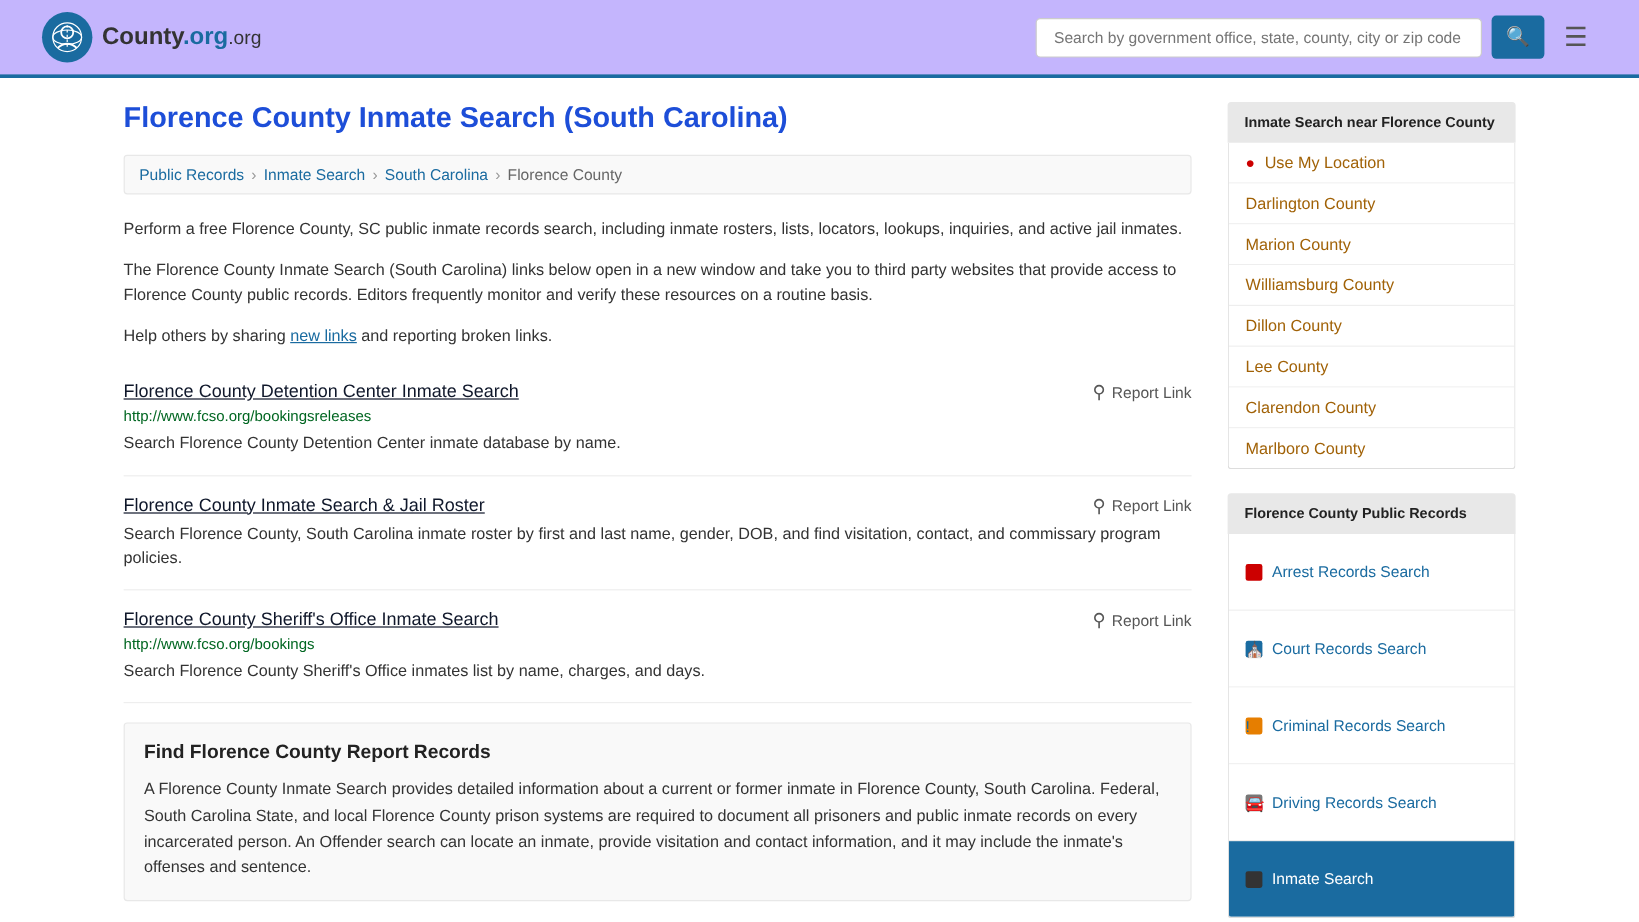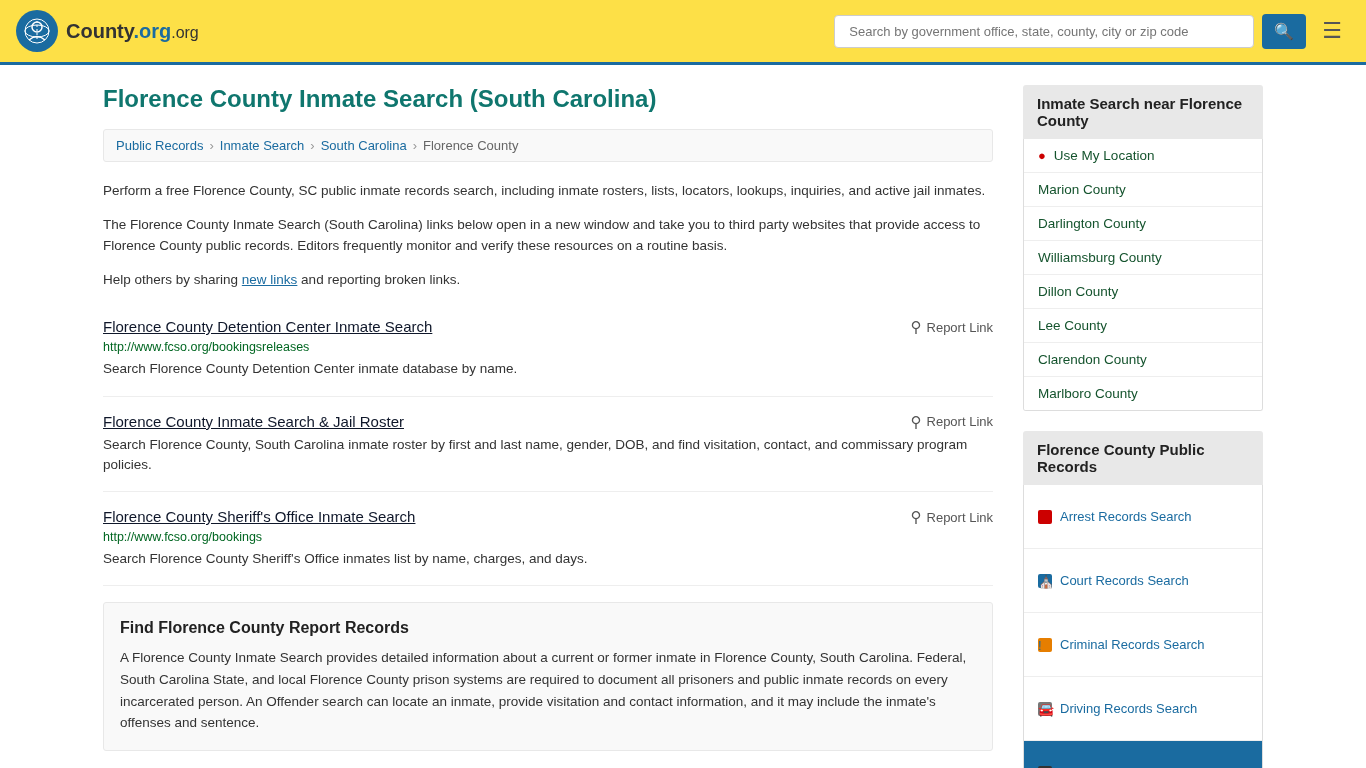--- a/index.html
+++ b/index.html
@@ -1,22 +1,22 @@
 <!DOCTYPE html>
 <html><head>
   <meta charset="utf-8">
   <style>
     * { margin: 0; padding: 0; box-sizing: border-box; }
     body { font-family: Arial, sans-serif; font-size: 14px; color: #333; background: #fff; }
 
     
     .header {
-      background: #fde047;
+      background: #c4b5fd;
       border-bottom: 3px solid #1a6ba0;
-      padding: 10px 16px;
+      padding: 10px 35px;
       display: flex;
       align-items: center;
       justify-content: space-between;
     }
     .logo-area {
       display: flex;
       align-items: center;
       gap: 8px;
     }
     .logo-circle {
@@ -37,21 +37,21 @@
     }
     .logo-text span {
       color: #1a6ba0;
     }
     .search-area {
       display: flex;
       align-items: center;
       gap: 8px;
     }
     .search-box {
-      width: 420px;
+      width: 372px;
       padding: 8px 14px;
       border: 1px solid #ccc;
       border-radius: 4px;
       font-size: 13px;
       color: #999;
     }
     .search-btn {
       background: #1a6ba0;
       border: none;
       padding: 8px 12px;
@@ -83,21 +83,21 @@
     }
     .sidebar {
       width: 240px;
       flex-shrink: 0;
     }
 
     
     .page-title {
       font-size: 24px;
       font-weight: bold;
-      color: #0f766e;
+      color: #1d4ed8;
       margin-bottom: 16px;
     }
 
     
     .breadcrumb {
       background: #f9f9f9;
       border: 1px solid #e8e8e8;
       padding: 8px 12px;
       border-radius: 3px;
       font-size: 13px;
@@ -187,21 +187,21 @@
       color: #333;
     }
 
     
     .sidebar-section {
       margin-bottom: 20px;
     }
     .sidebar-header {
       background: #e8e8e8;
       padding: 10px 14px;
-      font-size: 15px;
+      font-size: 12px;
       font-weight: bold;
       color: #222;
       border-radius: 3px 3px 0 0;
       margin-bottom: 0;
     }
     .sidebar-list {
       border: 1px solid #ddd;
       border-top: none;
       border-radius: 0 0 3px 3px;
       overflow: hidden;
@@ -212,21 +212,21 @@
       display: flex;
       align-items: center;
       gap: 8px;
       font-size: 13.5px;
       color: #1a6ba0;
       cursor: pointer;
       background: #fff;
     }
     .sidebar-item:last-child { border-bottom: none; }
     .sidebar-item a {
-      color: #14532d;
+      color: #a16207;
       text-decoration: none;
     }
     .sidebar-item-icon {
       font-size: 13px;
       flex-shrink: 0;
     }
 
     
     .sidebar-item-records {
       padding: 24px 14px;
@@ -376,24 +376,24 @@
         <span>Inmate Search near Florence County</span>
       </div>
       <div class="sidebar-list">
 
         <div class="sidebar-item">
           <span class="sidebar-item-icon pin-icon">●</span>
           <a href="#">Use My Location</a>
         </div>
 
         <div class="sidebar-item">
+          <a href="#">Darlington County</a>
+        </div>
+        <div class="sidebar-item">
           <a href="#">Marion County</a>
-        </div>
-        <div class="sidebar-item">
-          <a href="#">Darlington County</a>
         </div>
         <div class="sidebar-item">
           <a href="#">Williamsburg County</a>
         </div>
         <div class="sidebar-item">
           <a href="#">Dillon County</a>
         </div>
         <div class="sidebar-item">
           <a href="#">Lee County</a>
         </div>

